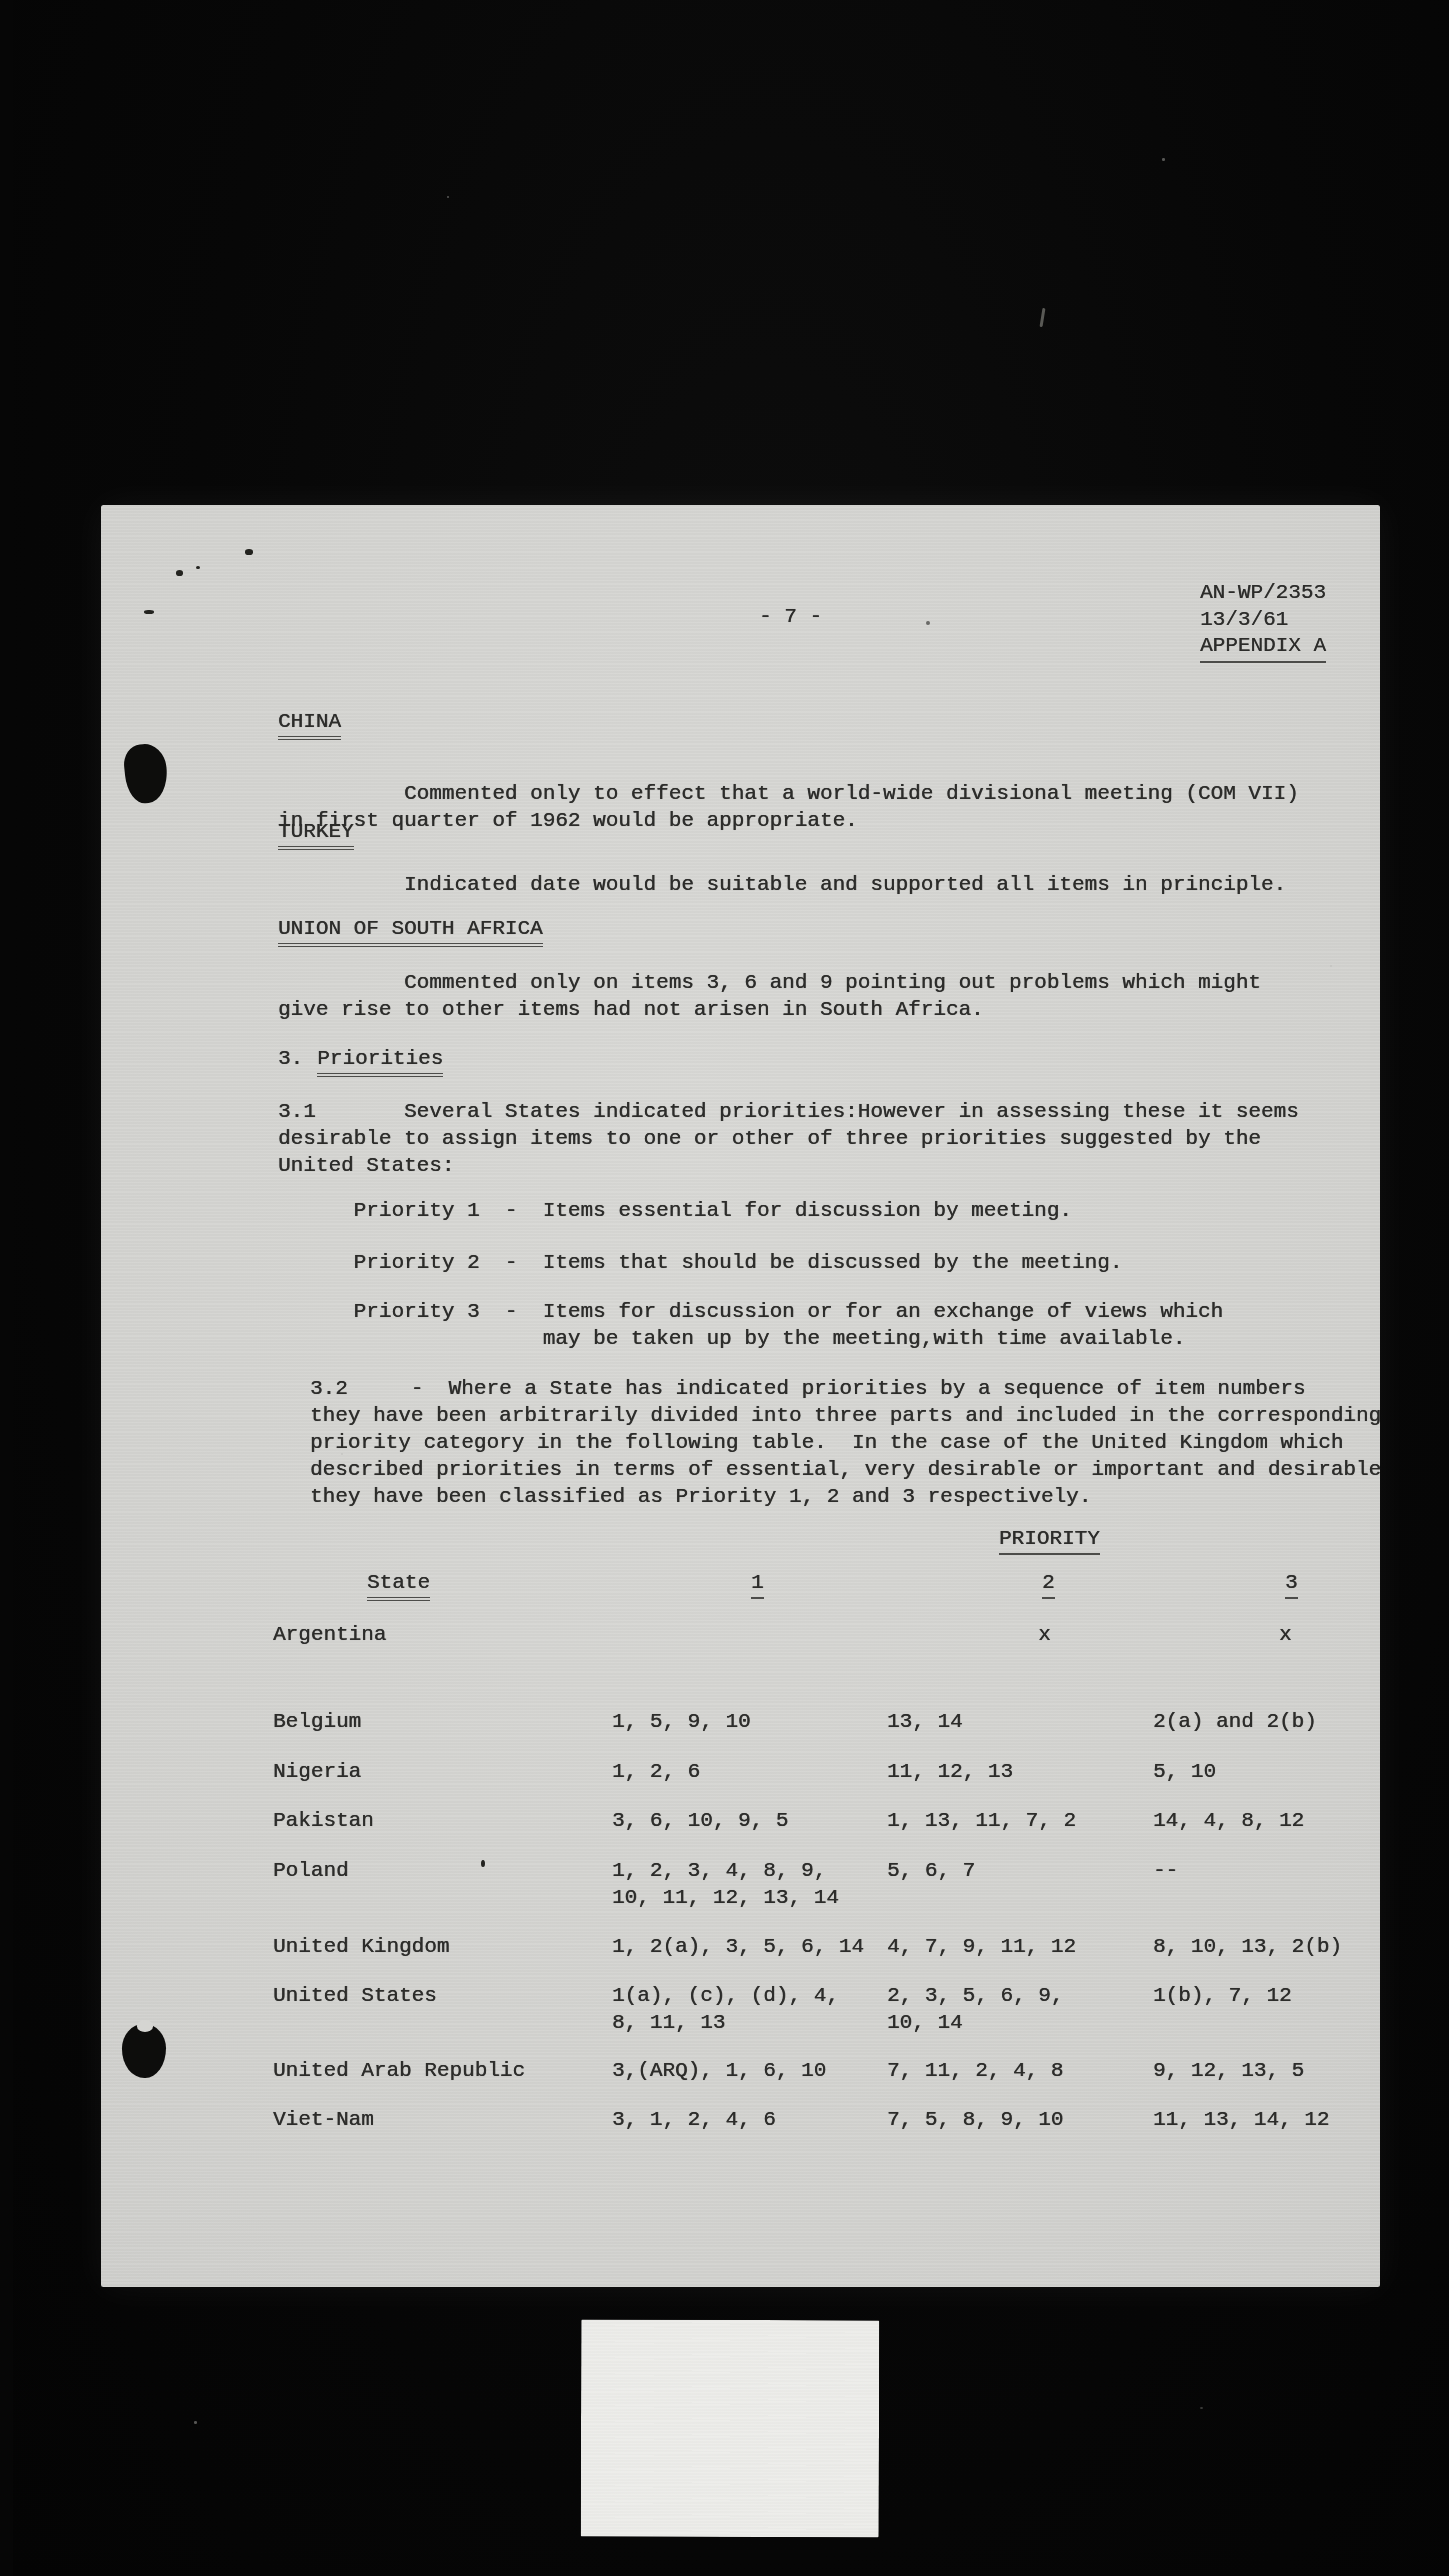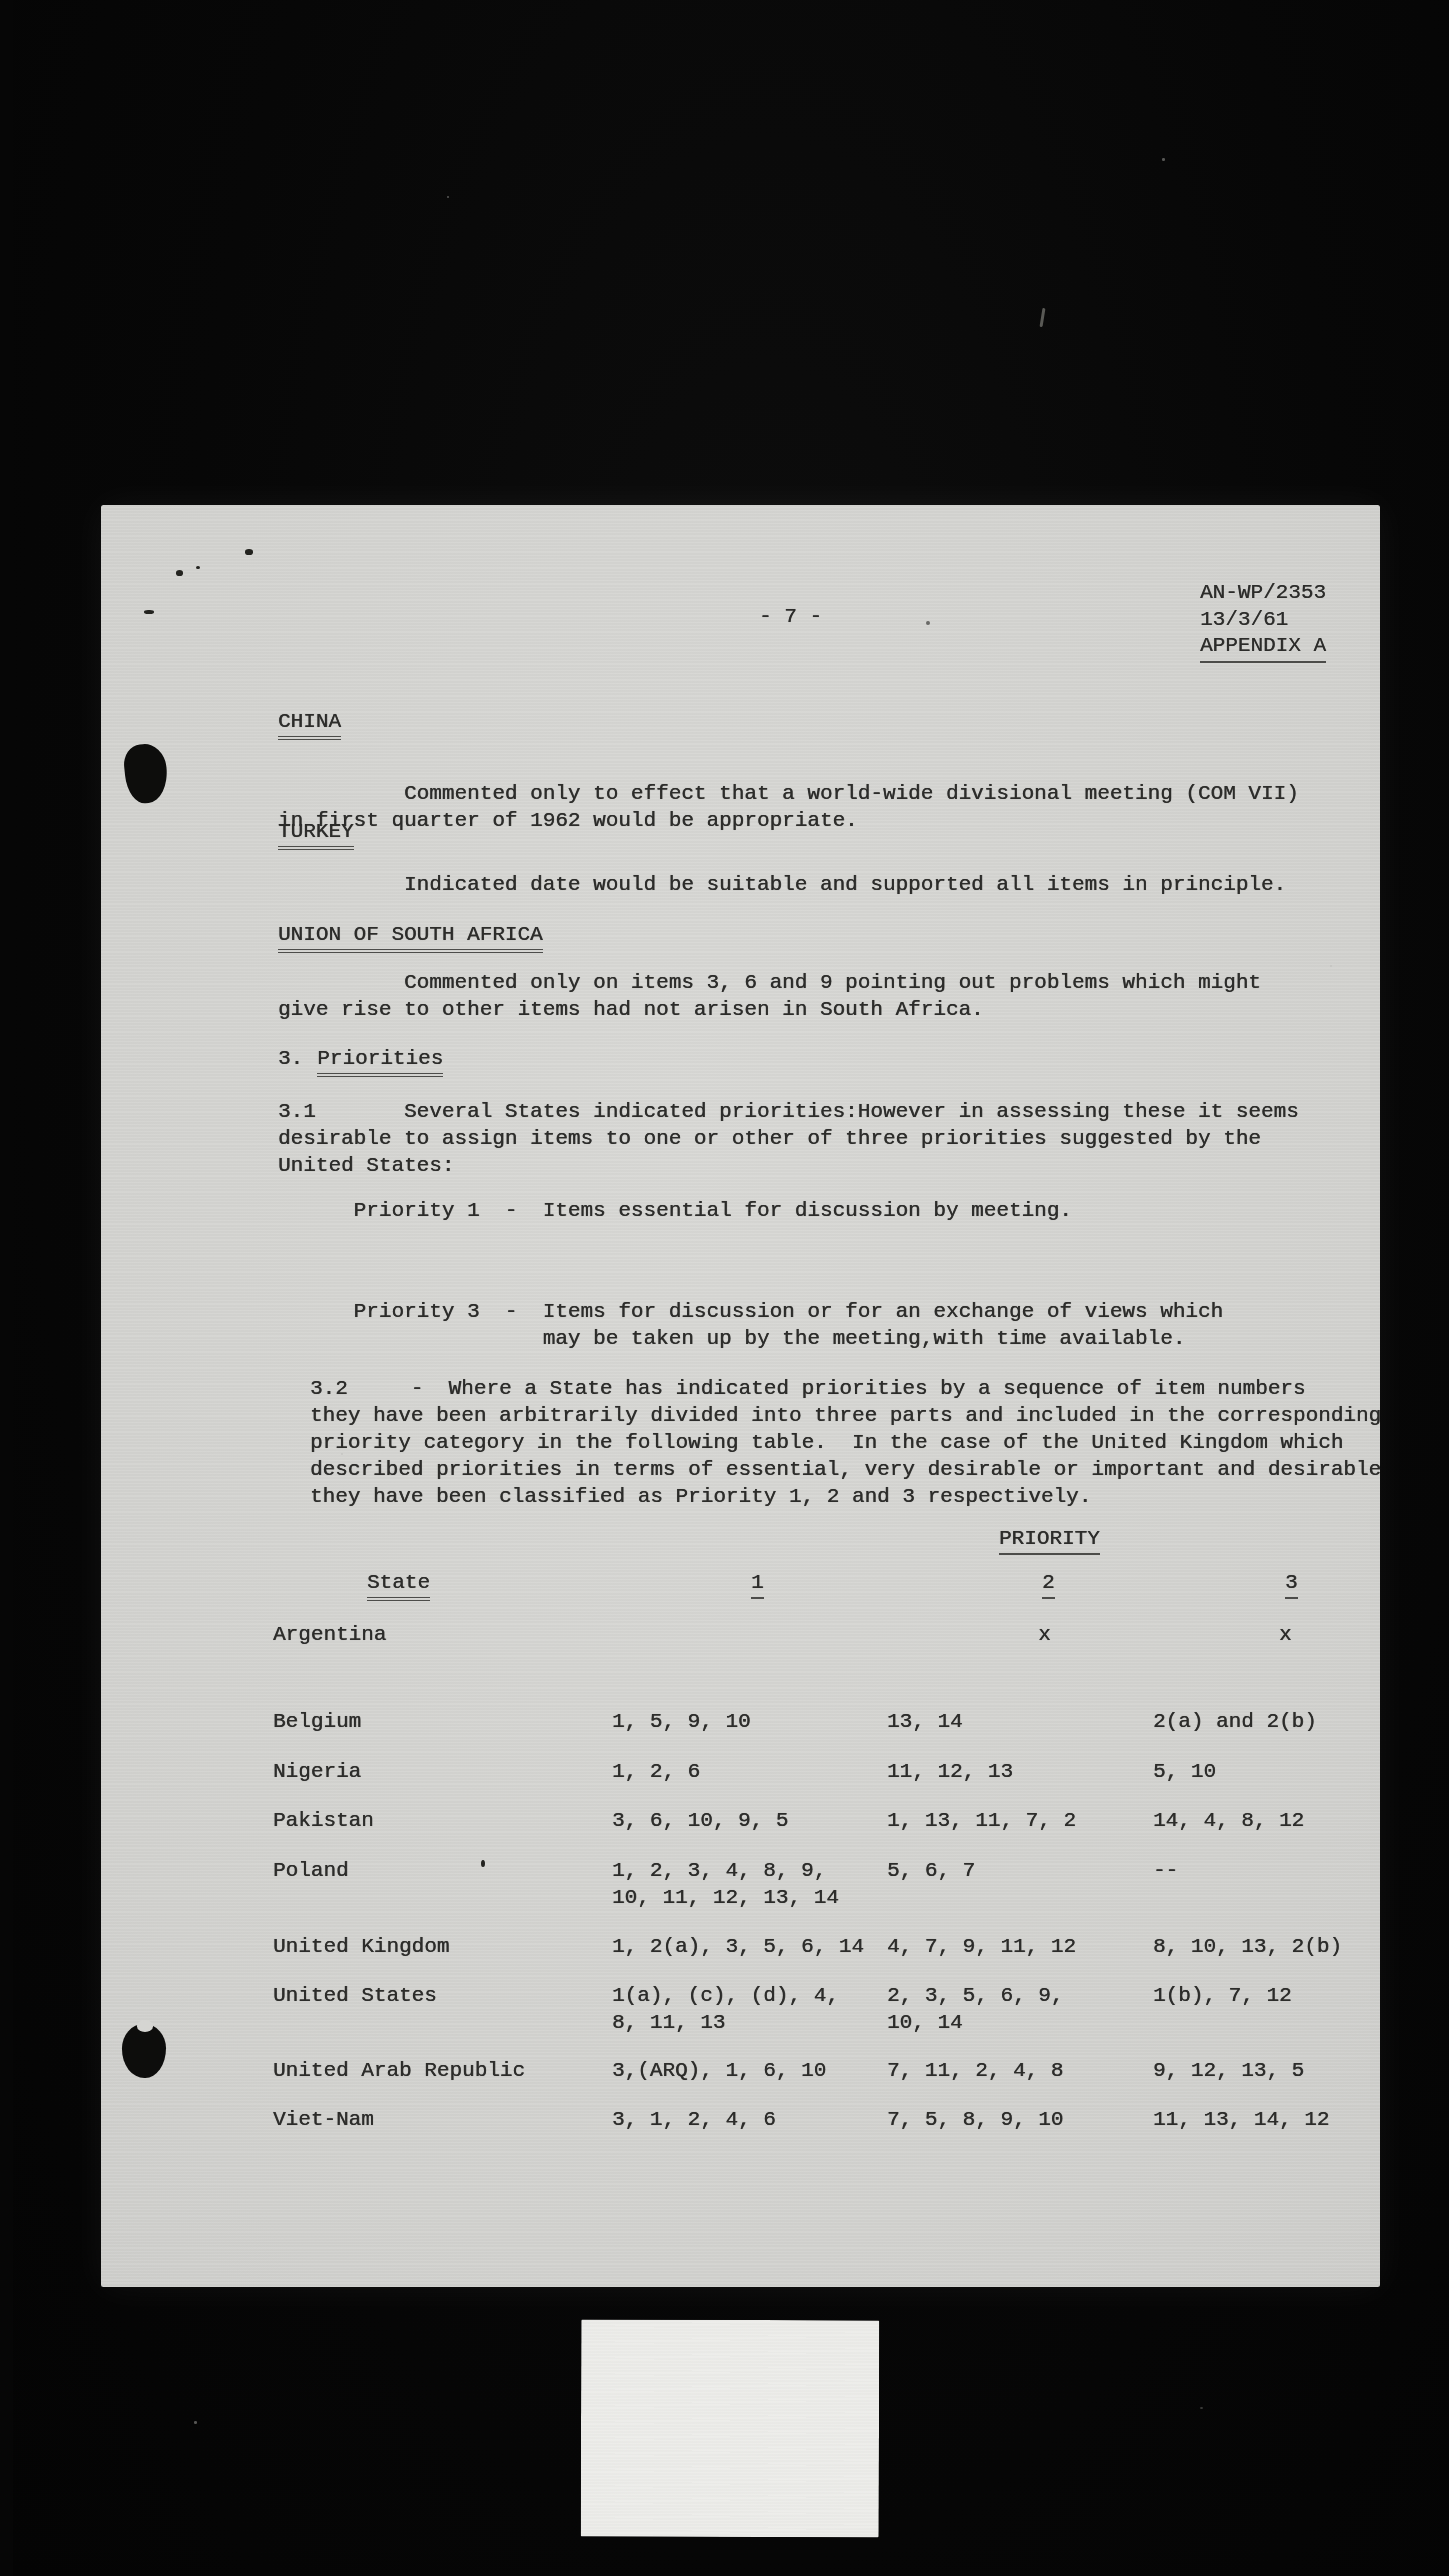--- a/index.html
+++ b/index.html
@@ -63,30 +63,31 @@
 
     <div class="mono" style="left:658px;top:98px;">- 7 -</div>
 
     <div class="mono" style="left:177px;top:203px;"><span class="ul2">CHINA</span></div>
     <div class="mono" style="left:177px;top:275px;">          Commented only to effect that a world-wide divisional meeting (COM VII)
 in first quarter of 1962 would be appropriate.</div>
 
     <div class="mono" style="left:177px;top:313px;"><span class="ul2">TURKEY</span></div>
     <div class="mono" style="left:177px;top:366px;">          Indicated date would be suitable and supported all items in principle.</div>
 
-    <div class="mono" style="left:177px;top:410px;margin-top:6px;"><span class="ul2">UNION OF SOUTH AFRICA</span></div>
+    <div class="mono" style="left:177px;top:410px;"><span class="ul2">UNION OF SOUTH AFRICA</span></div>
     <div class="mono" style="left:177px;top:464px;">          Commented only on items 3, 6 and 9 pointing out problems which might
 give rise to other items had not arisen in South Africa.</div>
 
     <div class="mono" style="left:177px;top:540px;"><span>3.</span><span class="ul2 num-gap">Priorities</span></div>
 
     <div class="mono" style="left:177px;top:593px;">3.1       Several States indicated priorities:However in assessing these it seems
 desirable to assign items to one or other of three priorities suggested by the
 United States:</div>
     <div class="mono" style="left:177px;top:692px;">      Priority 1  -  Items essential for discussion by meeting.</div>
+    <div class="mono" style="left:177px;top:744px;">      Priority 2  -  Items that should be discussed by the meeting.</div>
     <div class="mono" style="left:177px;top:793px;">      Priority 3  -  Items for discussion or for an exchange of views which
                      may be taken up by the meeting,with time available.</div>
     <div class="mono" style="left:177px;top:870px;margin-left:32px;">3.2     -  Where a State has indicated priorities by a sequence of item numbers
 they have been arbitrarily divided into three parts and included in the corresponding
 priority category in the following table.  In the case of the United Kingdom which
 described priorities in terms of essential, very desirable or important and desirable
 they have been classified as Priority 1, 2 and 3 respectively.</div>
 
     <div class="mono" style="left:898px;top:1020px;"><span class="ul1">PRIORITY</span></div>
 

